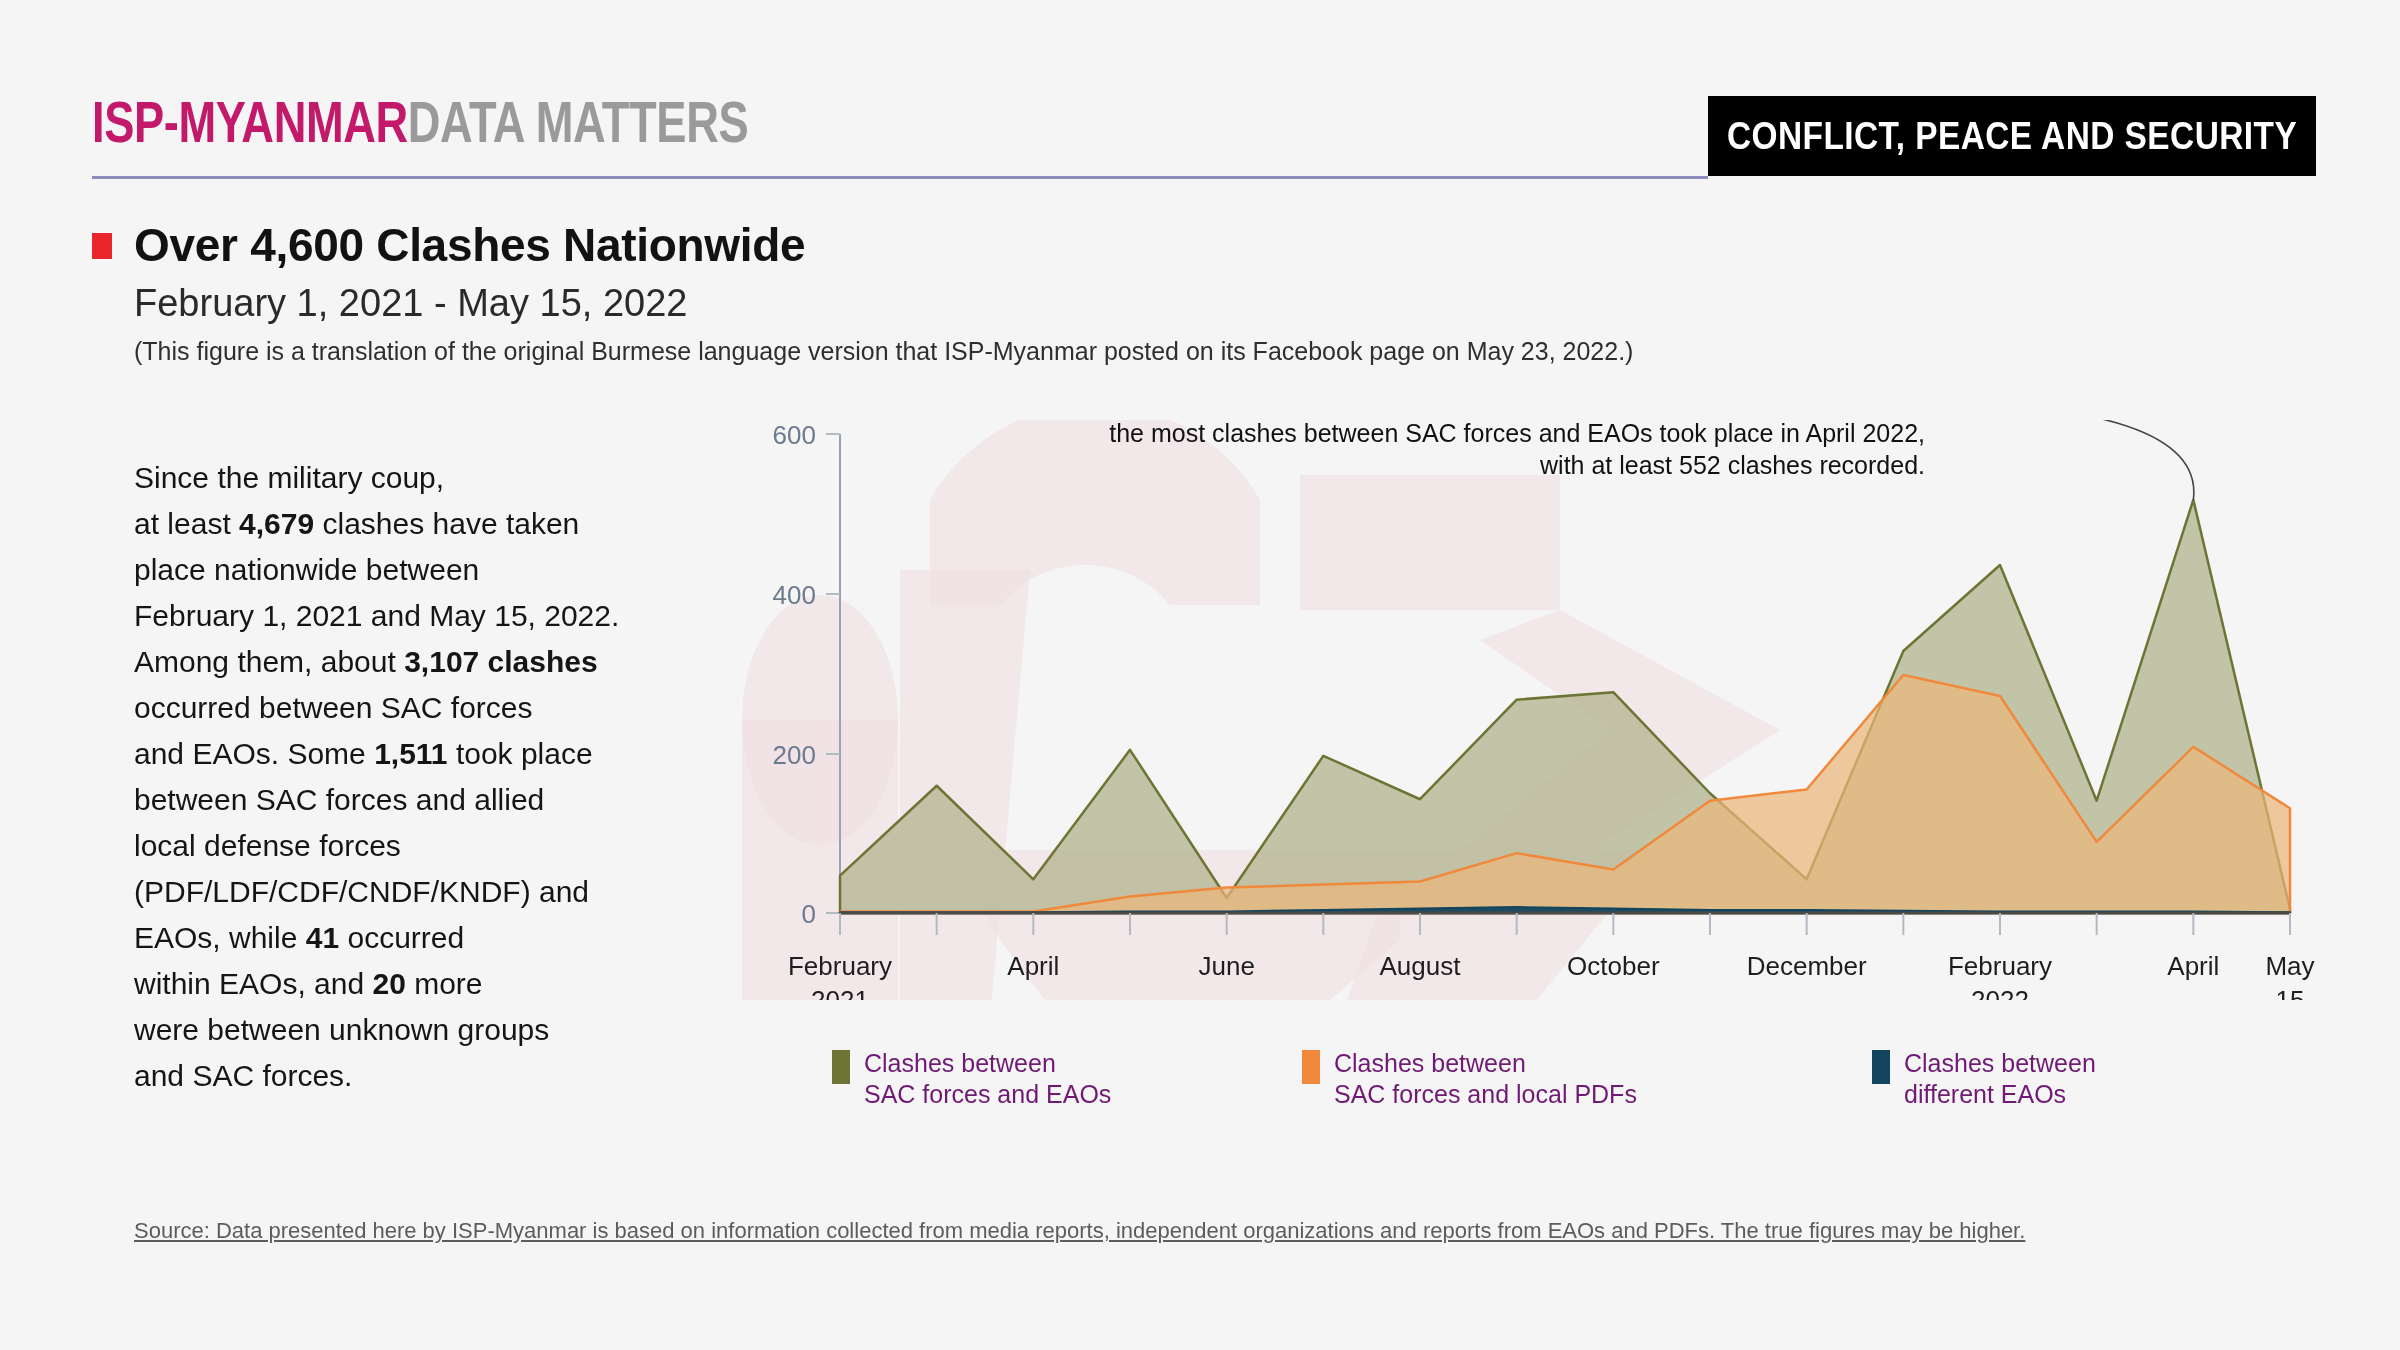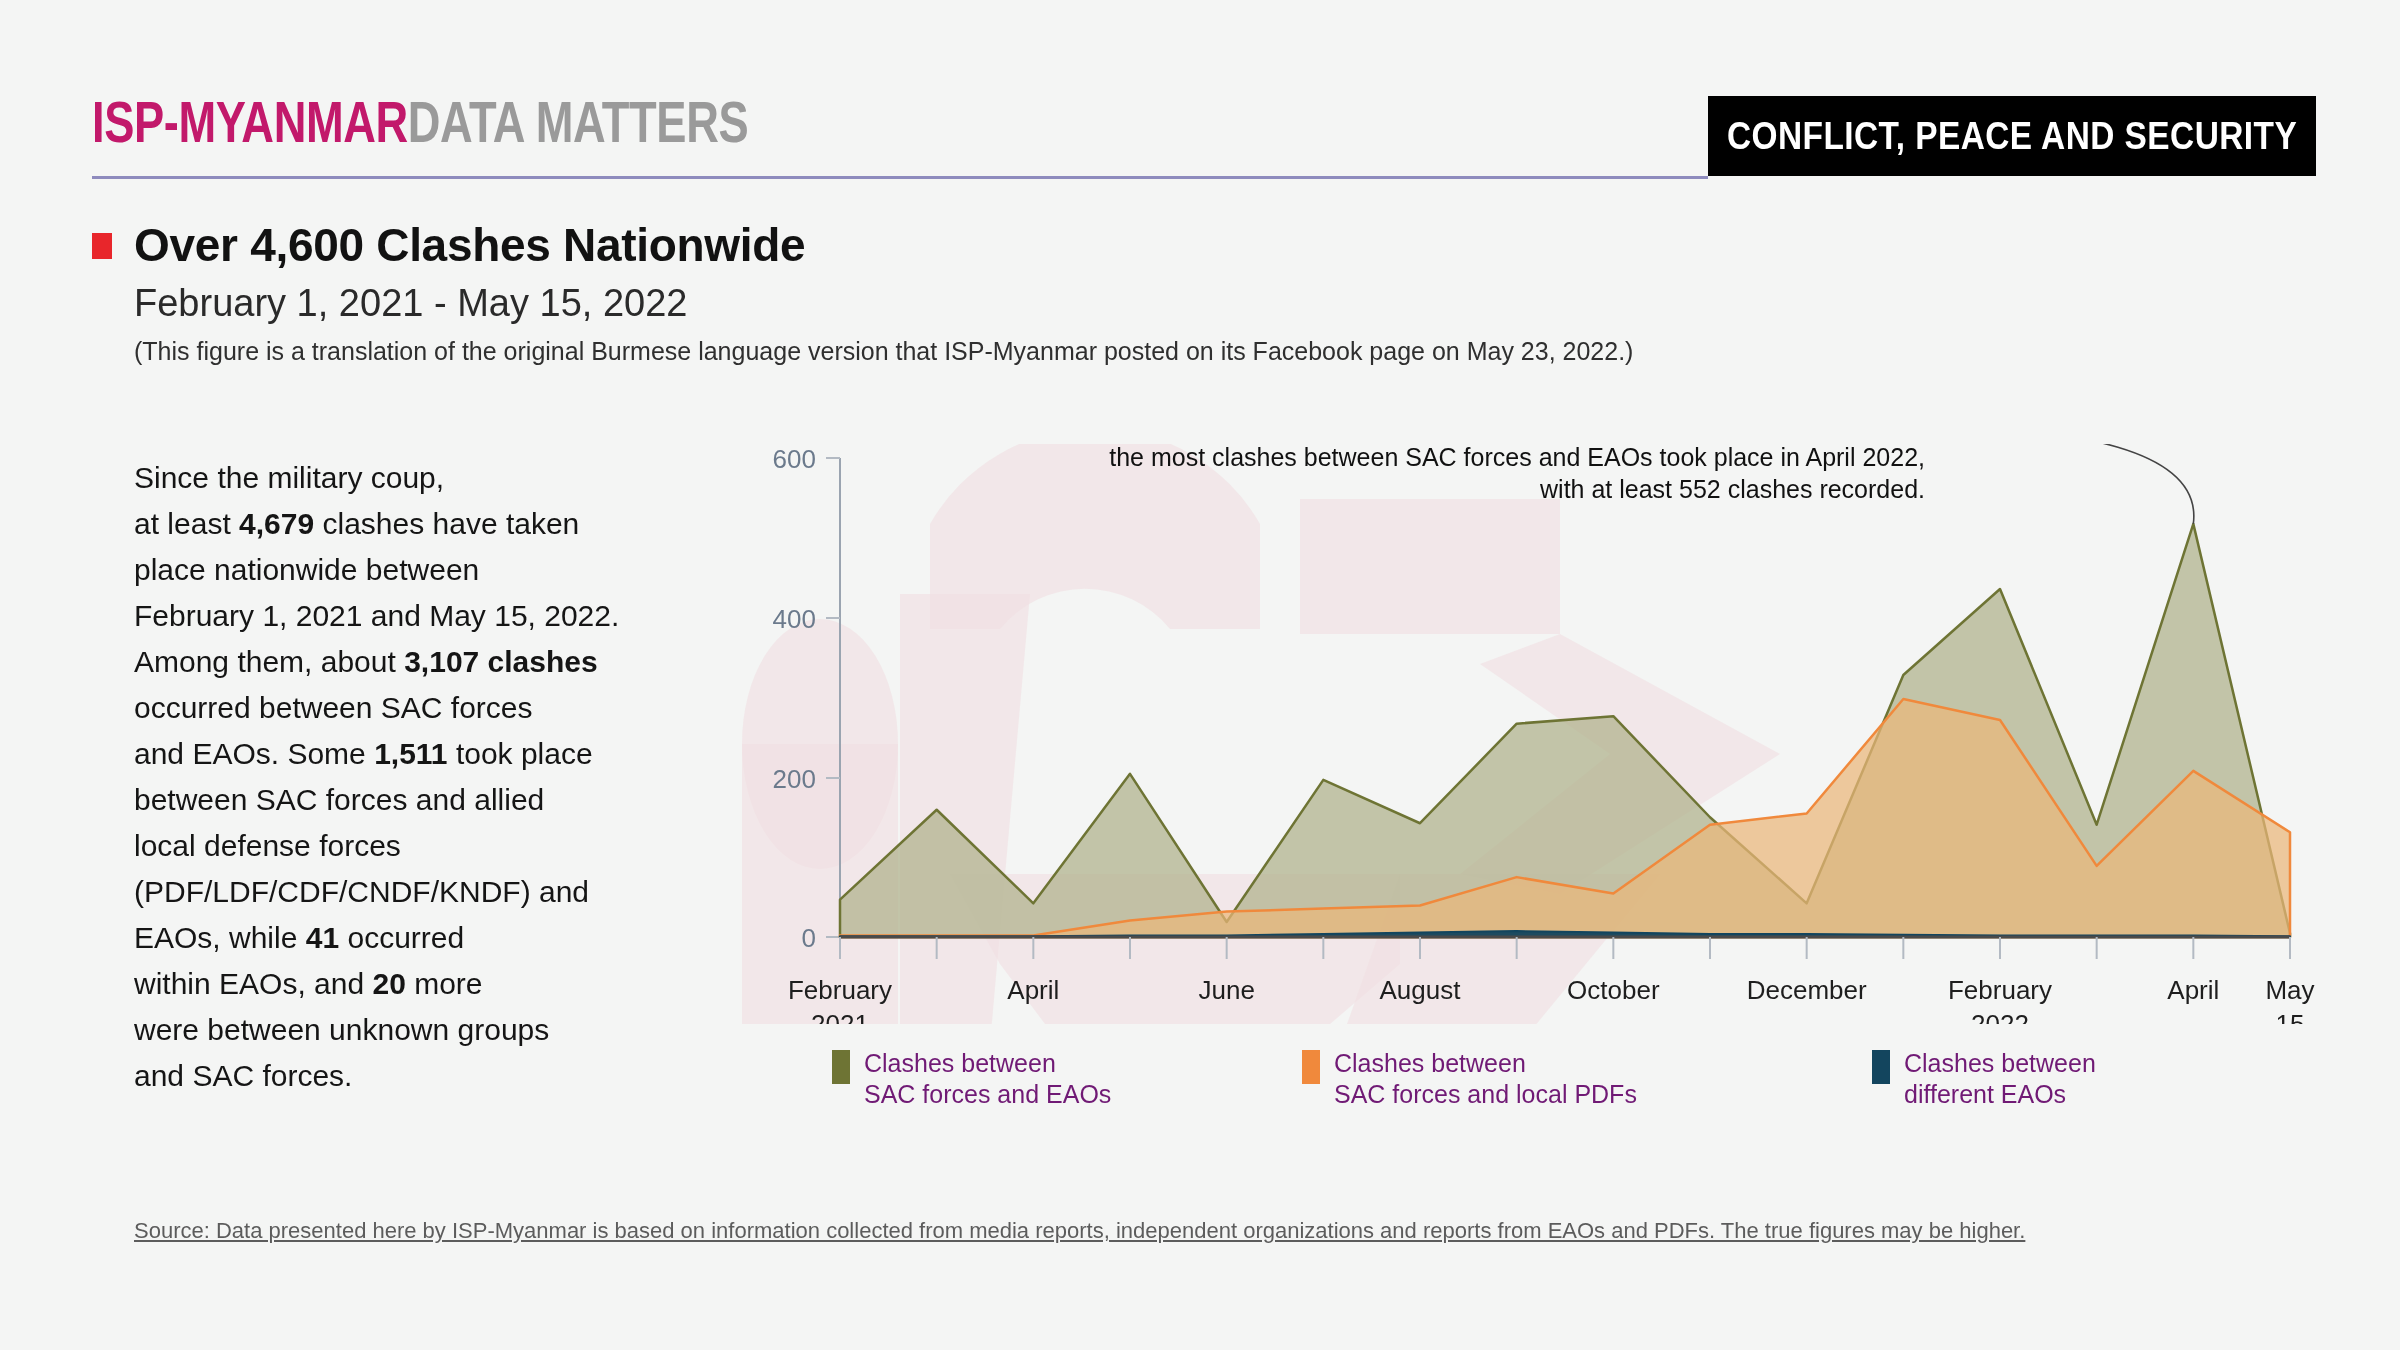--- a/index.html
+++ b/index.html
@@ -45,21 +45,21 @@
   #note{ position:absolute; left:134px; top:337px; font-size:25px; color:#2f2f2f; }
 
   
   #narrative{
     position:absolute; left:134px; top:455px; width:540px;
     font-size:30px; line-height:46px; color:#151515;
   }
   #narrative b{ font-weight:bold; }
 
   
-  #chart{ position:absolute; left:700px; top:420px; width:1660px; height:580px;margin-top:24px; }
+  #chart{ position:absolute; left:700px; top:420px; width:1660px; height:580px; }
   #chart svg{ display:block; }
   .wm{ fill:#f0dfe2; opacity:0.62; }
   .axis-line{ stroke:#9aa4b0; stroke-width:2; fill:none; }
   .tick{ stroke:#b3bac3; stroke-width:2; }
   .ytick-label{ fill:#6b7a8c; font-size:26px; font-family:"Liberation Sans",sans-serif; text-anchor:end; }
   .xtick-label{ fill:#1e1e1e; font-size:26px; font-family:"Liberation Sans",sans-serif; text-anchor:middle; }
   .baseline{ stroke:#4a4a4a; stroke-width:3; }
   .ann-text{ fill:#111; font-size:25px; font-family:"Liberation Sans",sans-serif; text-anchor:end; }
   .leader{ stroke:#444; stroke-width:1.6; fill:none; }
 

